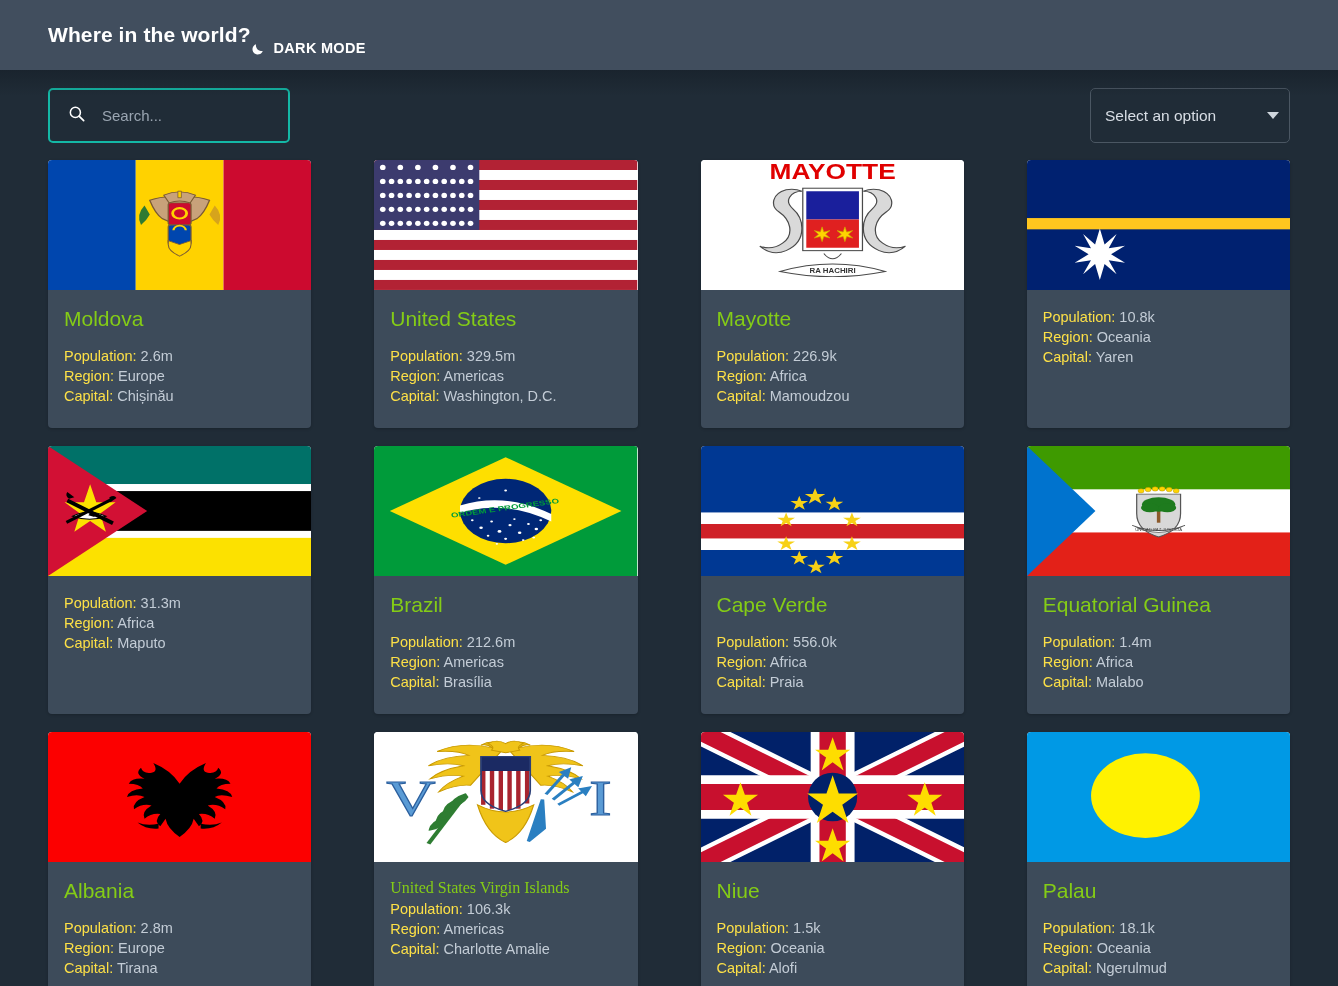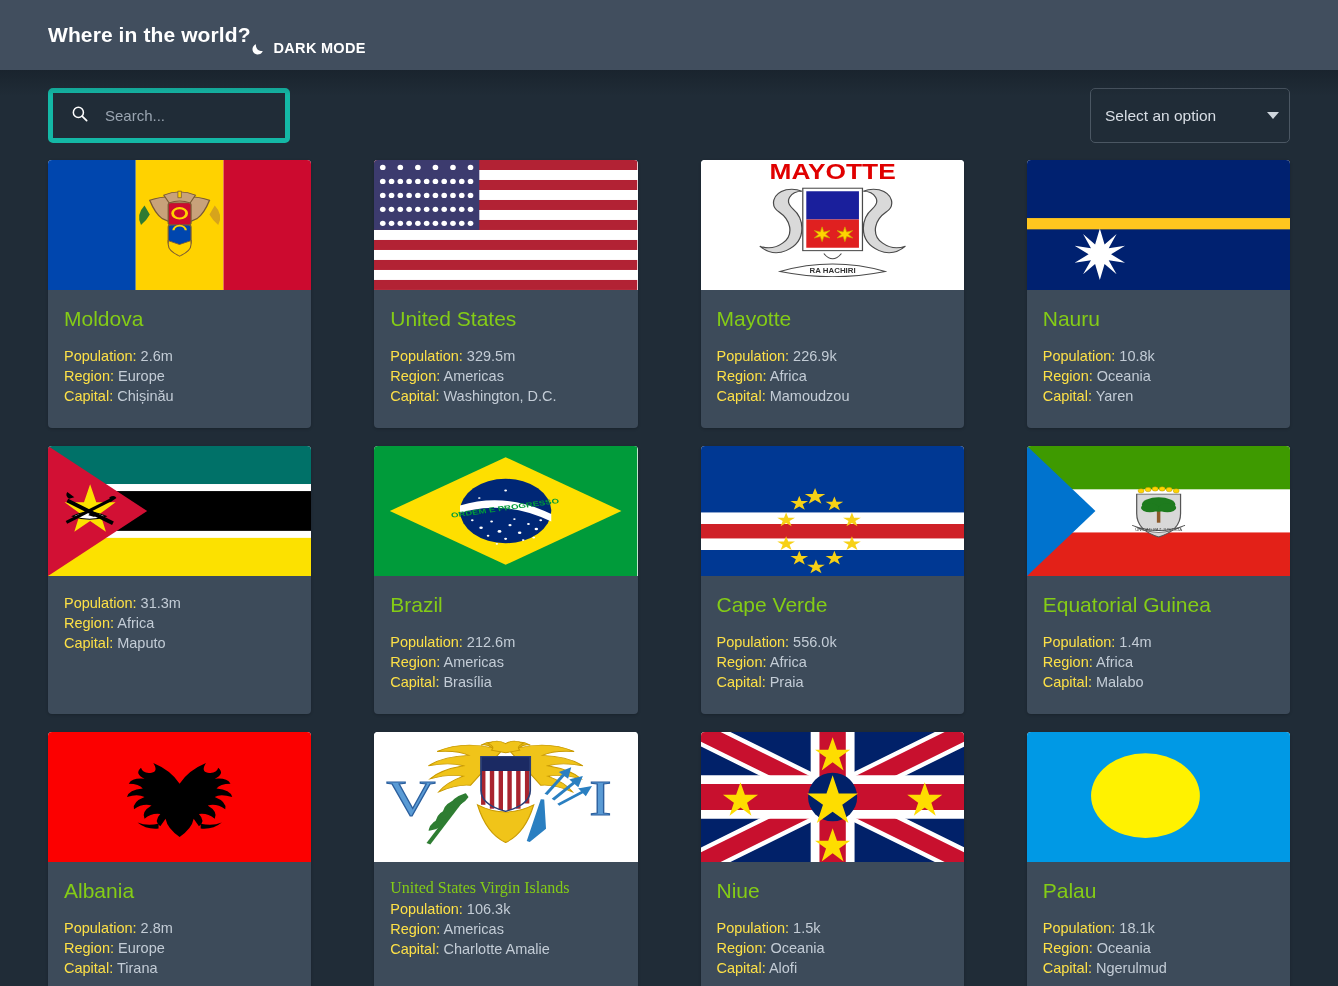--- a/index.html
+++ b/index.html
@@ -59,21 +59,21 @@
     display: flex;
     align-items: center;
     justify-content: space-between;
     padding: 18px 48px 0 48px;
     z-index: 4;
   }
   .search-box {
     width: 242px;
     height: 55px;
     background: #202c37;
-    border: 5px solid #14b8a6;
+    border: 2px solid #14b8a6;
     border-radius: 5px;
     display: flex;
     align-items: center;
     padding: 0 18px;
     gap: 16px;
   }
   .search-icon { flex: 0 0 auto; display:block; }
   .search-input {
     background: transparent;
     border: none;
@@ -371,21 +371,20 @@
     <div class="flag">
       <svg viewBox="0 0 300 150" preserveAspectRatio="none">
         <rect width="300" height="150" fill="#002170"></rect>
         <rect y="67" width="300" height="13" fill="#ffc61e"></rect>
         <g transform="translate(83,110)" fill="#ffffff">
           <path d="M0 -31 L5.4 -12.6 L19.1 -24.5 L10.1 -8.3 L28.7 -11.2 L12.8 -1.3 L28.7 8.6 L10.1 5.7 L19.1 21.9 L5.4 10 L0 28.4 L-5.4 10 L-19.1 21.9 L-10.1 5.7 L-28.7 8.6 L-12.8 -1.3 L-28.7 -11.2 L-10.1 -8.3 L-19.1 -24.5 L-5.4 -12.6z"></path>
         </g>
       </svg>
     </div>
     <div class="card-body">
-      <div class="country-name">Nauru</div>
       <div class="detail">
         <span class="lbl">Population:</span>
         <span>10.8k</span>
       </div>
       <div class="detail">
         <span class="lbl">Region:</span>
         <span>Oceania</span>
       </div>
       <div class="detail">
         <span class="lbl">Capital:</span>

